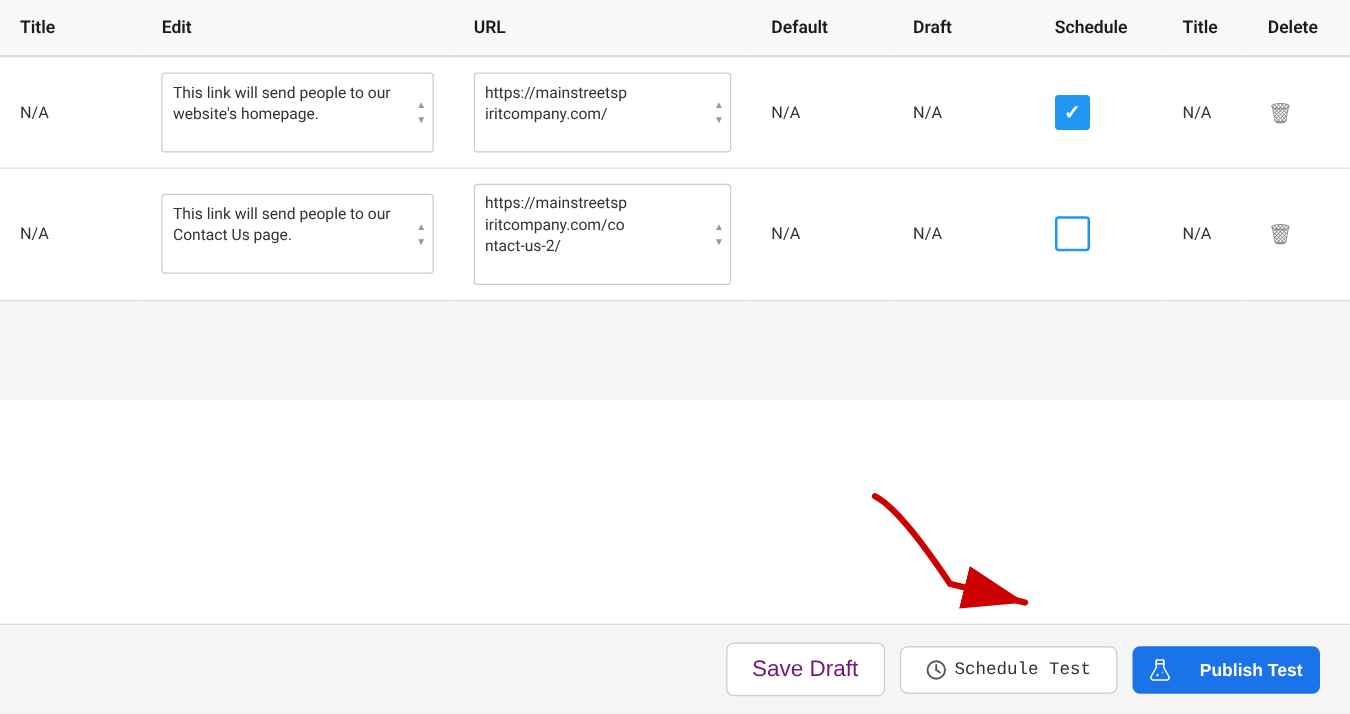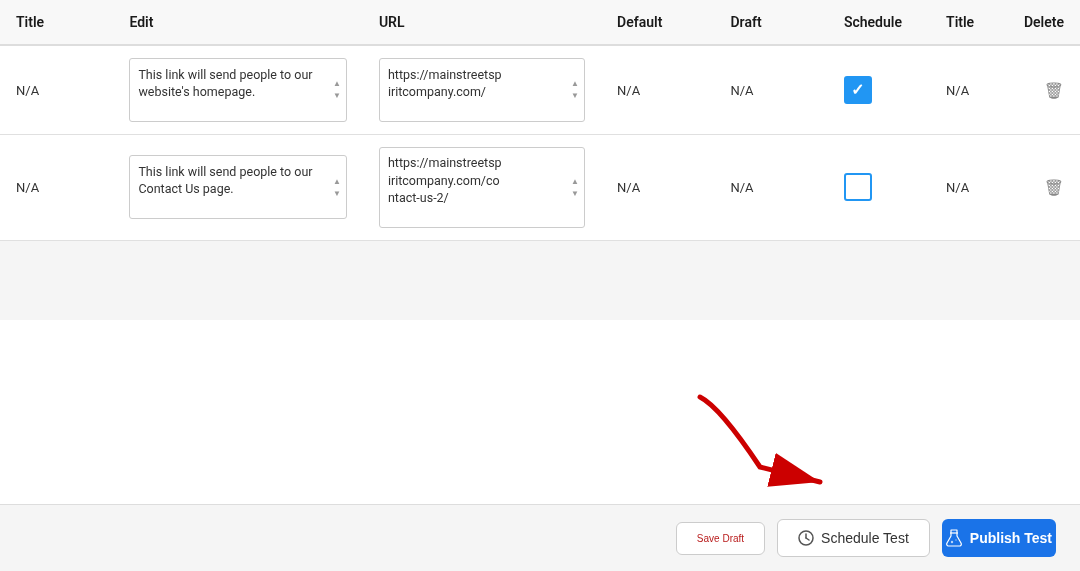--- a/index.html
+++ b/index.html
@@ -147,52 +147,53 @@
       align-items: center;
       gap: 12px;
       position: relative;
     }
 
     .btn-save-draft {
       background: #fff;
       border: 1px solid #ccc;
       border-radius: 6px;
       padding: 10px 20px;
-      font-size: 10px;
+      font-size: 18px;
       font-weight: 500;
-      color: #b91c1c;
+      color: #701a75;
       cursor: pointer;
     }
 
     .btn-schedule {
       background: #fff;
       border: 1px solid #ccc;
       border-radius: 6px;
       padding: 10px 20px;
       font-size: 14px;
       font-weight: 500;
       color: #333;
       cursor: pointer;
       display: flex;
       align-items: center;
       gap: 7px;
+      font-family: Liberation Mono, monospace;
     }
 
     .btn-publish {
       background: #1a73e8;
       border: none;
       border-radius: 6px;
-      padding: 10px 4px;
+      padding: 10px 14px;
       font-size: 14px;
       font-weight: 600;
       color: #fff;
       cursor: pointer;
       display: flex;
       align-items: center;
-      gap: 8px;
+      gap: 24px;
     }
 
     
     .arrow-annotation {
       position: absolute;
       bottom: 60px;
       right: 240px;
       pointer-events: none;
     }
 
@@ -201,21 +202,21 @@
       height: 120px;
     }
 
     .col-title { width: 100px; }
     .col-text { width: 220px; }
     .col-url { width: 210px; }
     .col-details { width: 100px; }
     .col-upload { width: 100px; }
     .col-default { width: 80px; }
     .col-edit { width: 60px; }
-    .col-delete { width: 60px; text-align: right; }
+    .col-delete { width: 60px; }
 
     .empty-row {
       height: 80px;
       background: #f5f5f5;
     }
   </style>
 </head>
 <body>
 
 <div class="main-content">

